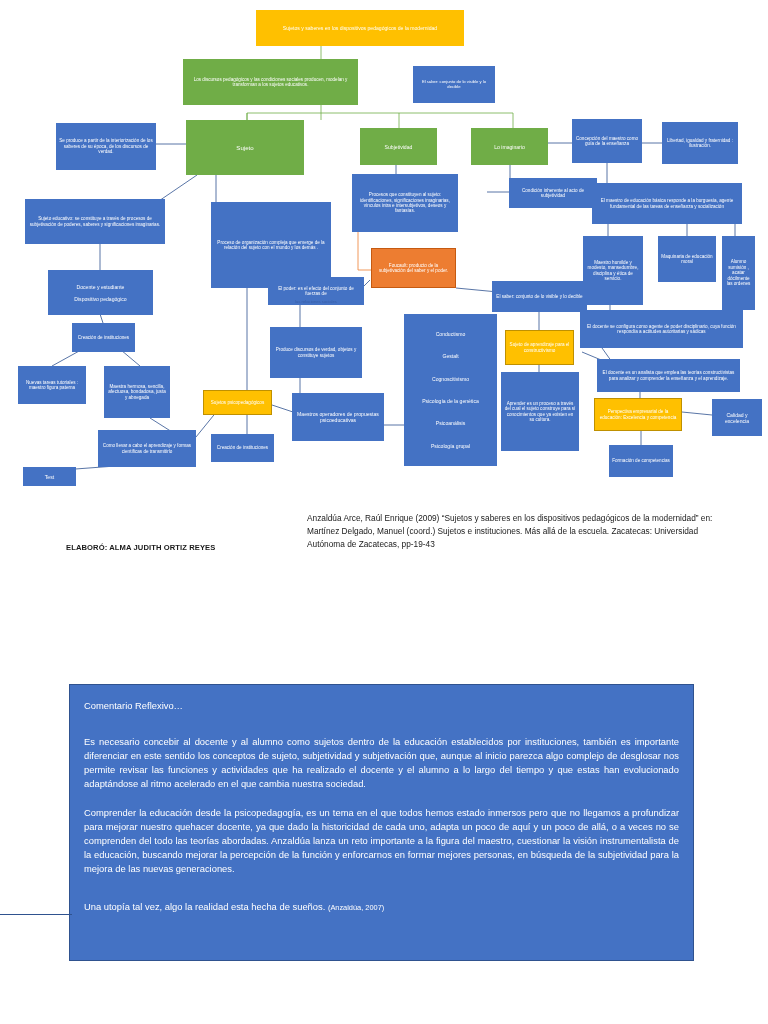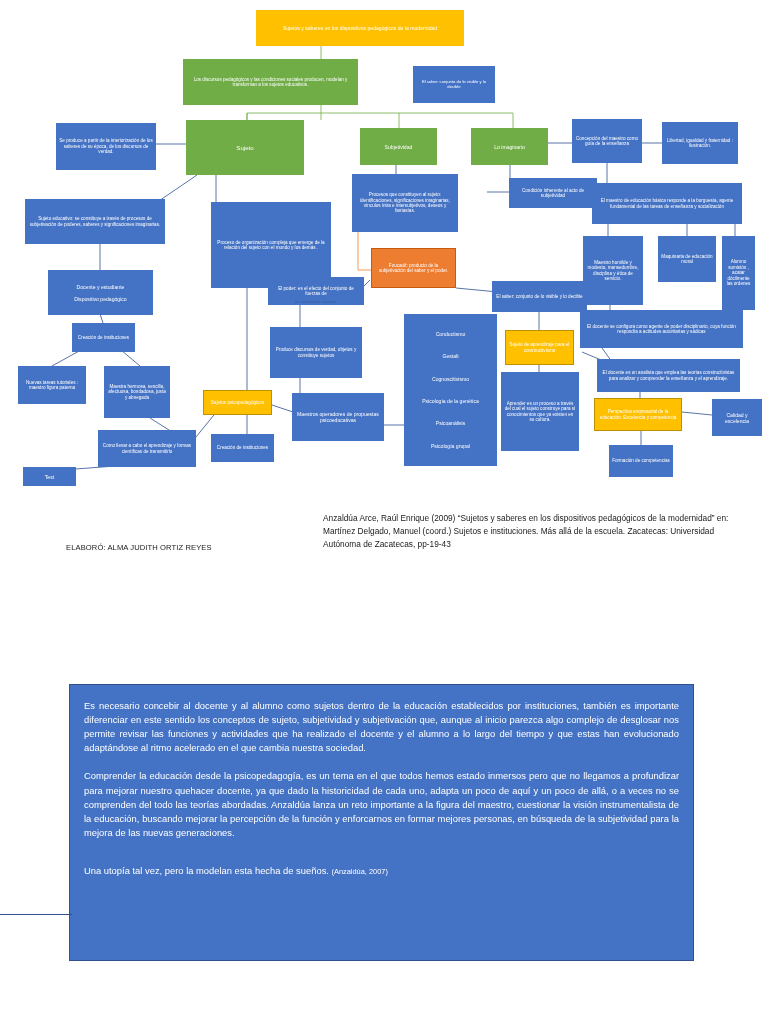--- a/index.html
+++ b/index.html
@@ -81,25 +81,25 @@
   .footer-text {
     position: absolute;
     z-index: 3;
     font-family: "Liberation Sans", sans-serif;
     color: #1a1a1a;
   }
   #credit {
     left: 66px; top: 543px;
     width: 240px;
     font-size: 7.6px;
-    font-weight: normal;
+    font-weight: bold;
     letter-spacing: 0.1px;
   }
   #citation {
-    left: 323px; top: 512px;
+    left: 307px; top: 512px;
     width: 430px;
     font-size: 8.3px;
     line-height: 1.55;
   }
 
   
   #comment-panel {
     position: absolute;
     z-index: 3;
     left: 69px; top: 684px;
@@ -307,22 +307,23 @@
 
   <div class="node blue f45" style="left:98px; top:430px; width:98px; height:37px;">Como llevar a cabo el aprendizaje y formas científicas de transmitirlo</div>
 
   <div class="node blue f5" style="left:23px; top:467px; width:53px; height:19px;">Test</div>
 
   <div class="footer-text" id="credit">ELABORÓ: ALMA JUDITH ORTIZ REYES</div>
 
   <div class="footer-text" id="citation">Anzaldúa Arce, Raúl Enrique (2009) “Sujetos y saberes en los dispositivos pedagógicos de la modernidad” en: Martínez Delgado, Manuel (coord.) Sujetos e instituciones. Más allá de la escuela. Zacatecas: Universidad Autónoma de Zacatecas, pp-19-43</div>
 
   <div id="comment-panel">
+    <p class="ct-title">Comentario Reflexivo…</p>
     <p>Es necesario concebir al docente y al alumno como sujetos dentro de la educación establecidos por instituciones, también es importante diferenciar en este sentido los conceptos de sujeto, subjetividad y subjetivación que, aunque al inicio parezca algo complejo de desglosar nos permite revisar las funciones y actividades que ha realizado el docente y el alumno a lo largo del tiempo y que estas han evolucionado adaptándose al ritmo acelerado en el que cambia nuestra sociedad.</p>
     <p>Comprender la educación desde la psicopedagogía, es un tema en el que todos hemos estado inmersos pero que no llegamos a profundizar para mejorar nuestro quehacer docente, ya que dado la historicidad de cada uno, adapta un poco de aquí y un poco de allá, o a veces no se comprenden del todo las teorías abordadas. Anzaldúa lanza un reto importante a la figura del maestro, cuestionar la visión instrumentalista de la educación, buscando mejorar la percepción de la función y enforcarnos en formar mejores personas, en búsqueda de la subjetividad para la mejora de las nuevas generaciones.</p>
     <p class="para-last">
-      <span>Una utopía tal vez, pero la modelan esta hecha de sueños. </span><span class="cite-small">(Anzaldúa, 2007)</span>
+      <span>Una utopía tal vez, algo la realidad esta hecha de sueños. </span><span class="cite-small">(Anzaldúa, 2007)</span>
     </p>
   </div>
 
   <div id="left-rule"></div>
 
 </div>
 
 </body></html>

